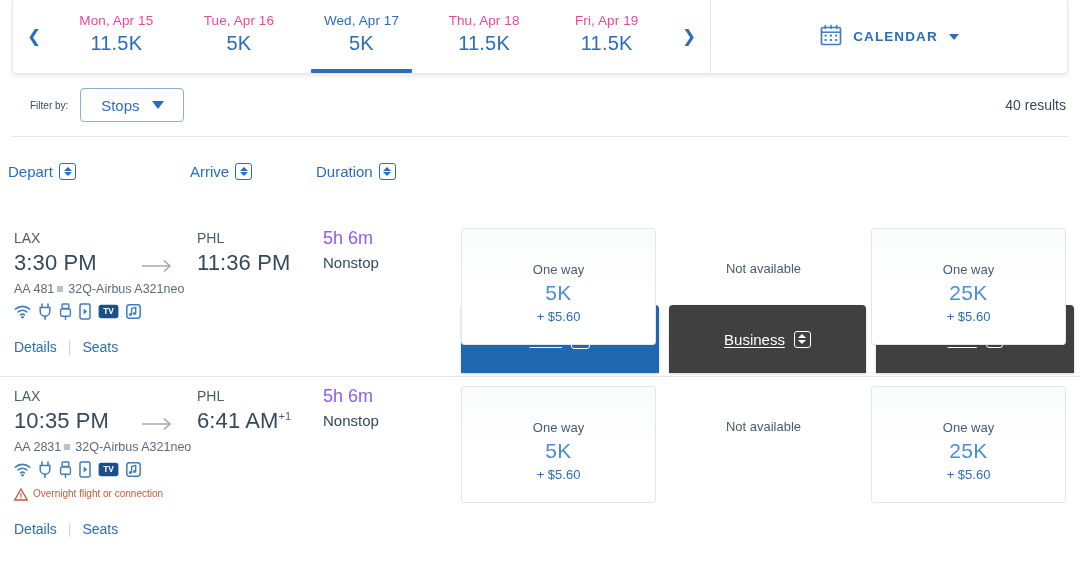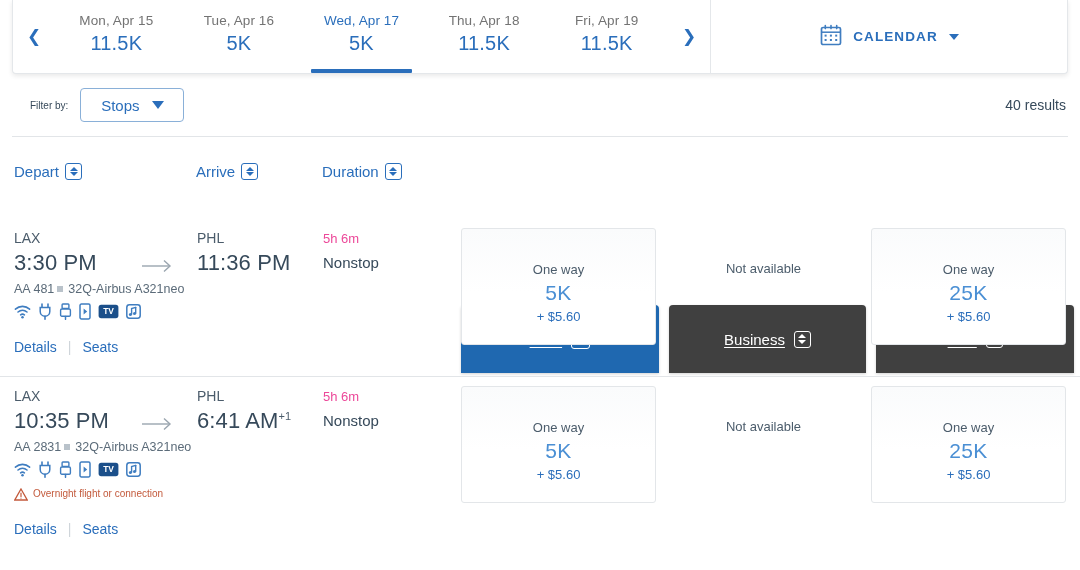--- a/index.html
+++ b/index.html
@@ -52,21 +52,21 @@
     display: flex;
     flex-direction: column;
     align-items: center;
     justify-content: center;
     position: relative;
     cursor: pointer;
     padding-bottom: 6px;
   }
   .date-item .d-label {
     font-size: 13.5px;
-    color: #737373;
+    color: #ec4899;
     line-height: 17px;
     letter-spacing: .1px;
   }
   .date-item .d-price {
     font-size: 20px;
     color: #2a6ebb;
     line-height: 26px;
     margin-top: 1px;
     letter-spacing: .2px;
   }
@@ -159,21 +159,21 @@
     margin: 0 12px;
   }
   .table-head {
     position: relative;
     height: 82px;
     padding-left: 14px;
   }
   .head-cols {
     position: absolute;
     top: 26px;
-    left: 14px;
+    left: 8px;
     width: 446px;
     height: 30px;
   }
   .col-h {
     position: absolute;
     display: inline-flex;
     align-items: center;
     gap: 6px;
     font-size: 15px;
     color: #2a6ebb;
@@ -307,22 +307,22 @@
     white-space: nowrap;
     letter-spacing: .1px;
   }
   .time sup {
     font-size: 11px;
     vertical-align: super;
     line-height: 0;
     color: #4b5c6b;
   }
   .dur-top {
-    font-size: 13px;
-    color: #ec4899;
+    font-size: 18px;
+    color: #8b5cf6;
     line-height: 19px;
   }
   .dur-bot {
     font-size: 15px;
     color: #36495a;
     line-height: 30px;
   }
   .plane-arrow {
     position: absolute;
     left: 127px;

